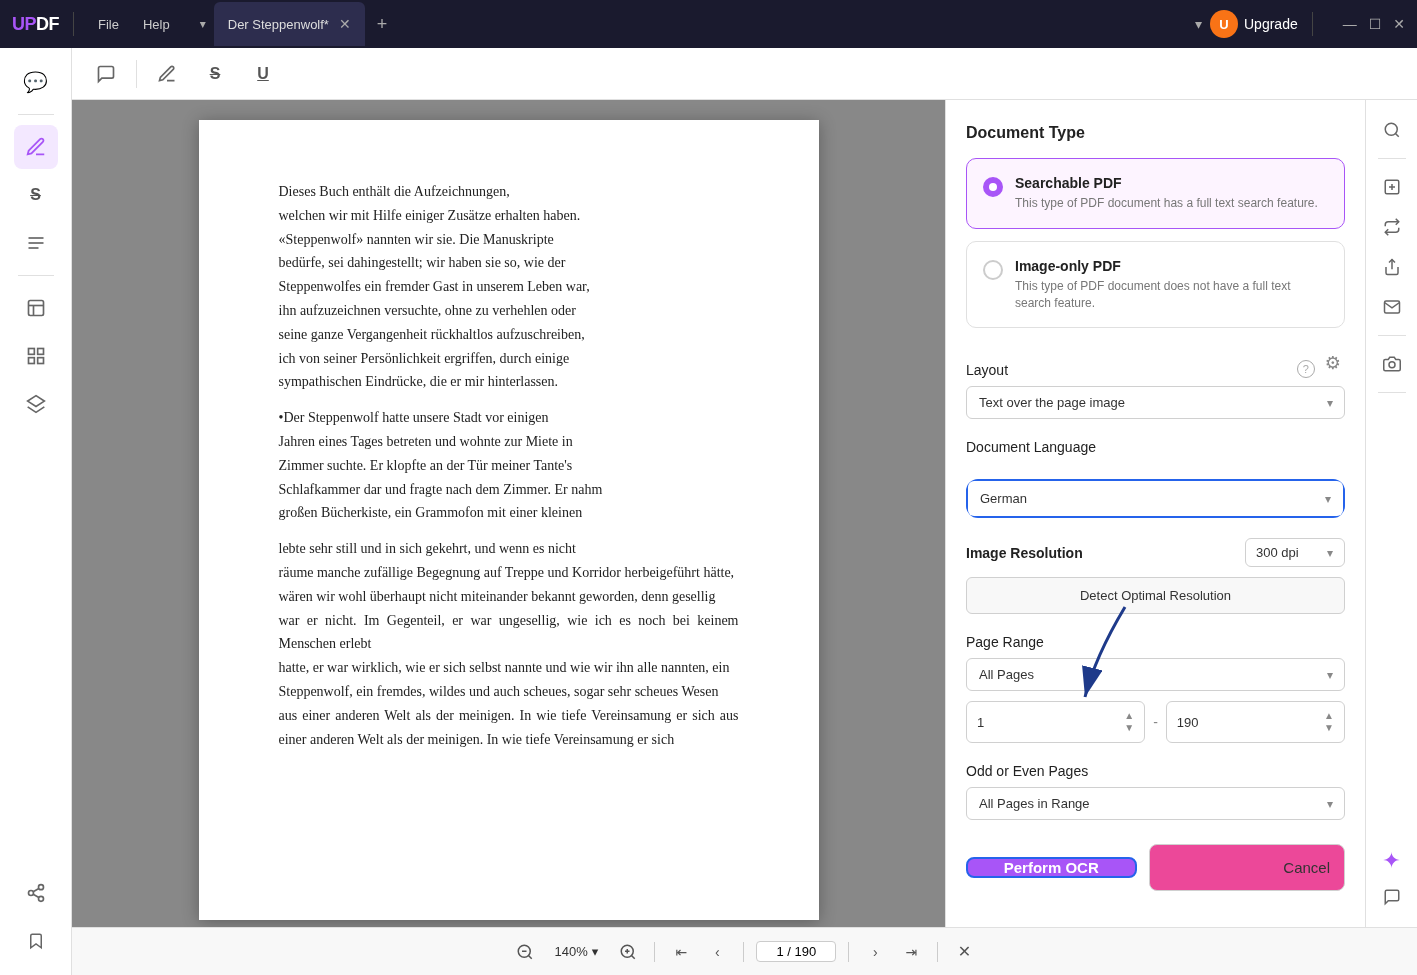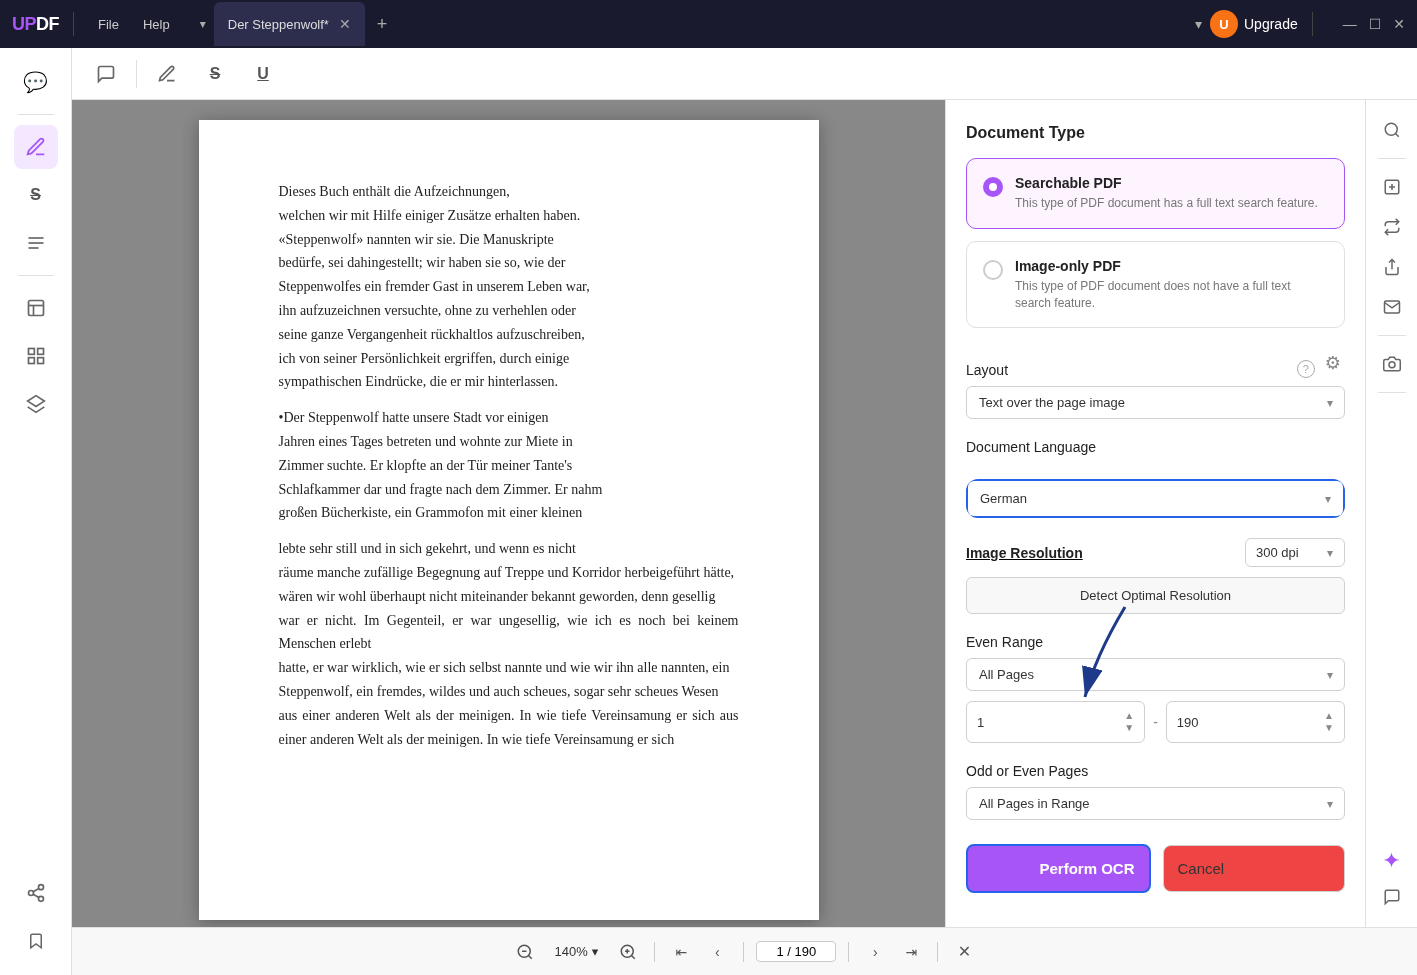--- a/index.html
+++ b/index.html
@@ -453,21 +453,20 @@
       cursor: pointer;
       outline: none;
     }
 
     
     .resolution-row {
       display: flex;
       align-items: center;
       gap: 12px;
       margin-bottom: 10px;
-      text-decoration: underline;
     }
     .resolution-label {
       font-size: 14px;
       font-weight: 700;
       color: #222;
       flex: 1;
     }
     .resolution-select-wrapper {
       position: relative;
       width: 100px;
@@ -537,36 +536,36 @@
       gap: 12px;
       margin-top: 24px;
       align-items: center;
     }
     .perform-ocr-btn {
       flex: 1;
       background: #a855f7;
       color: #fff;
       border: 2.5px solid #2563eb;
       border-radius: 8px;
-      padding: 14px;
+      padding: 0;
       font-size: 15px;
       font-weight: 600;
       cursor: pointer;
-      text-align: right;
+      text-align: center;
     }
     .cancel-btn {
       flex: 1;
-      background: #ef4444;
+      background: #ec4899;
       color: #333;
       border: 1px solid #d0d0d0;
       border-radius: 8px;
       padding: 14px;
       font-size: 15px;
       cursor: pointer;
-      text-align: left;
+      text-align: right;
     }
 
     
     .arrow-annotation {
       position: absolute;
       pointer-events: none;
       z-index: 10;
     }
 
     
@@ -765,21 +764,21 @@
                 <option>600 dpi</option>
               </select>
               <span class="select-arrow">▾</span>
             </div>
           </div>
           <button class="detect-btn">Detect Optimal Resolution</button>
         </div>
 
         <div class="ocr-subsection">
           <div class="ocr-label">
-            <span>Even Range</span>
+            <span>Page Range</span>
           </div>
           <div class="select-wrapper">
             <select>
               <option>All Pages</option>
               <option>Custom Range</option>
               <option>Current Page</option>
             </select>
             <span class="select-arrow">▾</span>
           </div>
           <div class="page-range-inputs">

